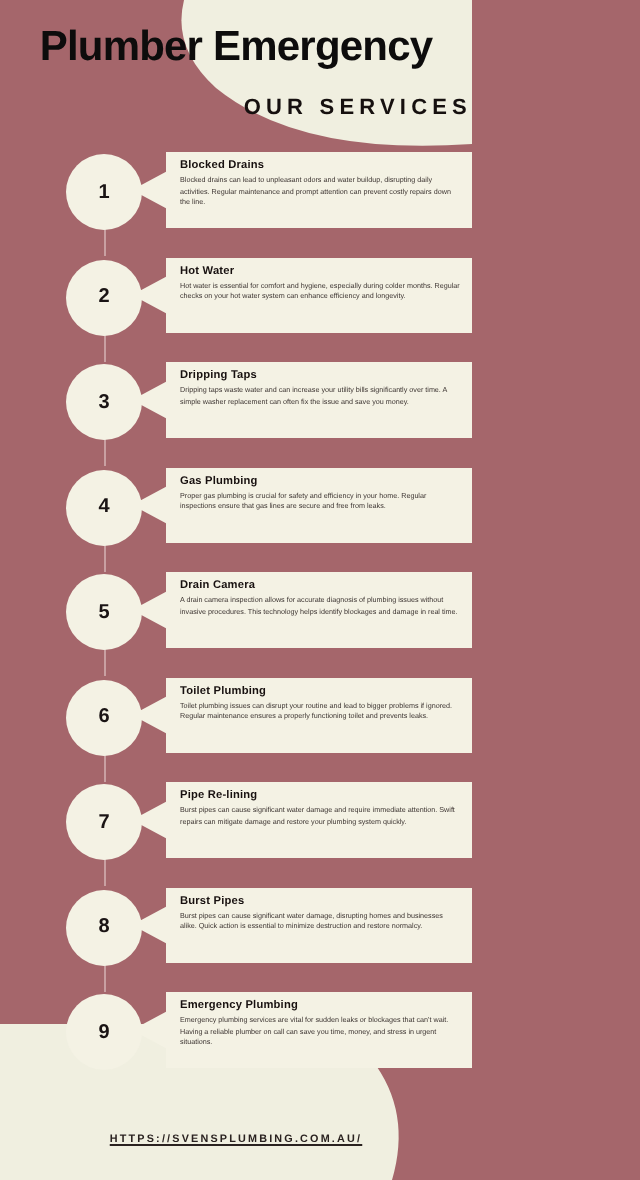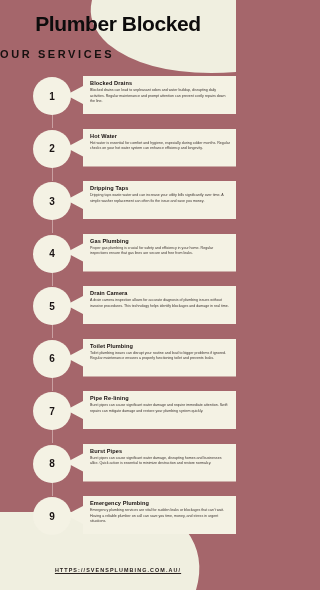--- a/index.html
+++ b/index.html
@@ -48,21 +48,21 @@
     font-weight: bold;
     letter-spacing: -0.4px;
     color: #0d0c0c;
     white-space: nowrap;
   }
   .subtitle {
     position: absolute;
     top: 48px;
     left: 0;
     width: 236px;
-    text-align: left;
+    text-align: right;
     font-size: 11px;
     font-weight: bold;
     letter-spacing: 2.6px;
     color: #16100f;
     white-space: nowrap;
   }
 
   
   .timeline {
     position: absolute;
@@ -154,21 +154,21 @@
   <svg class="bg-layer" viewBox="0 0 236 590" preserveAspectRatio="none" xmlns="http://www.w3.org/2000/svg">
     <rect x="0" y="0" width="236" height="590" fill="#a5666b"></rect>
     <path d="M 236 0 L 236 72 Q 150 78 108 44 Q 86 24 92 0 Z" fill="#f0efe0"></path>
     <path d="M 0 0 L 0 30 Q 44 34 62 12 Q 70 4 70 0 Z" fill="#f0efe0" opacity="0"></path>
     <path d="M 0 512 L 236 512 L 236 590 L 0 590 Z" fill="#f0efe0"></path>
     <path d="M 150 512 Q 182 512 196 546 Q 210 578 236 582 L 236 512 Z" fill="#a5666b"></path>
     <path d="M 236 512 L 236 590 L 196 590 Q 206 556 186 530 Q 172 514 158 512 Z" fill="#a5666b"></path>
   </svg>
 
   <div class="header">
-    <div class="title">Plumber Blocked</div>
+    <div class="title">Plumber Emergency</div>
     <div class="subtitle">OUR SERVICES</div>
   </div>
 
   <div class="timeline">
 
     <div class="step" style="top:0px">
       <div class="connector"></div>
       <div class="circle">1</div>
       <div class="card">
         <div class="card-title">Blocked Drains</div>

